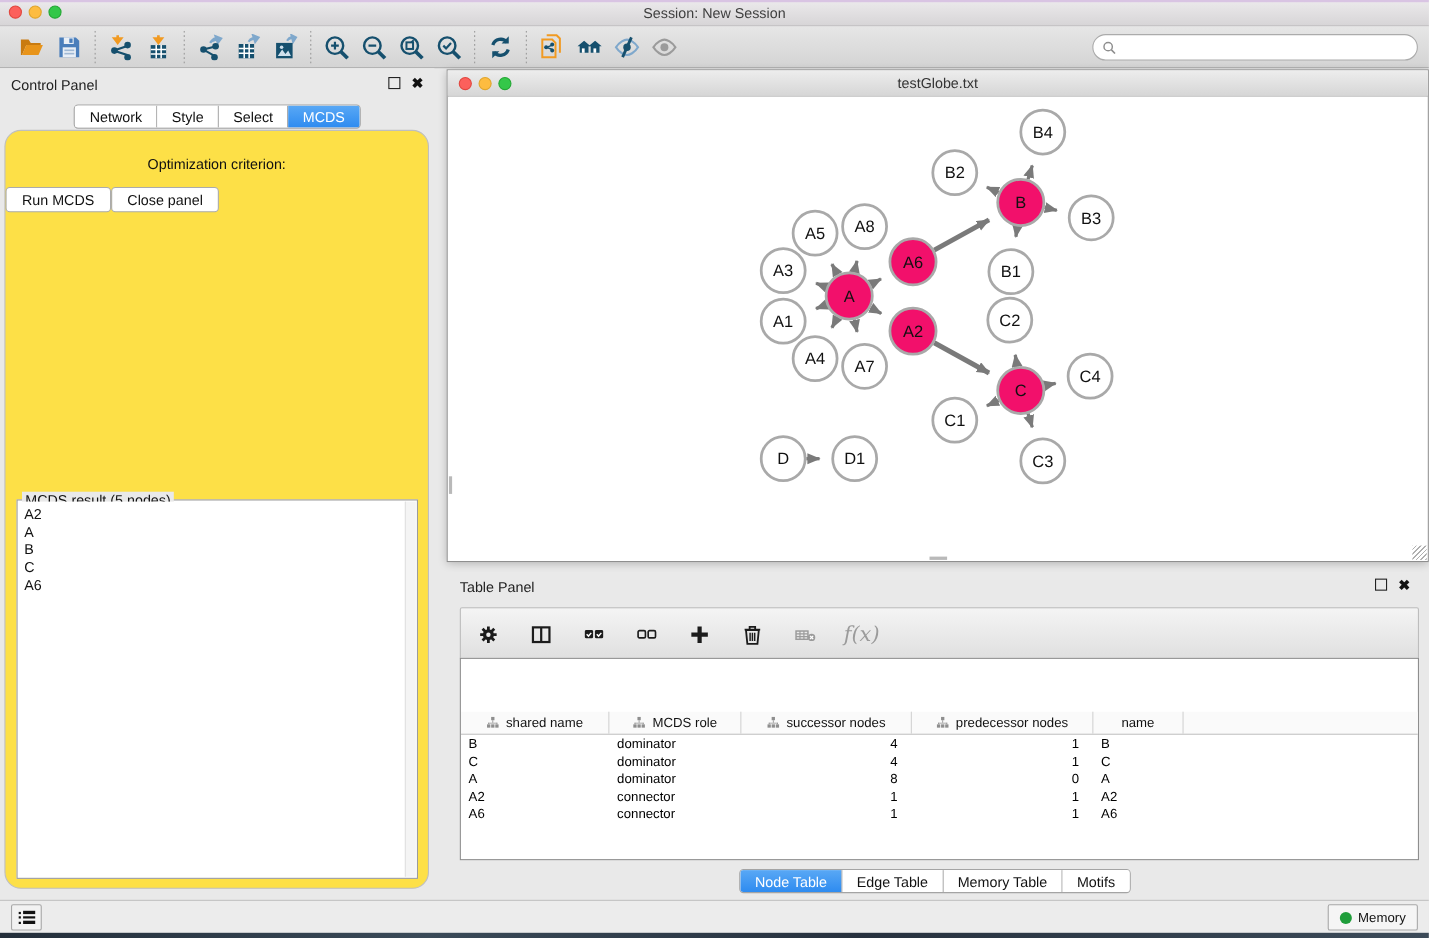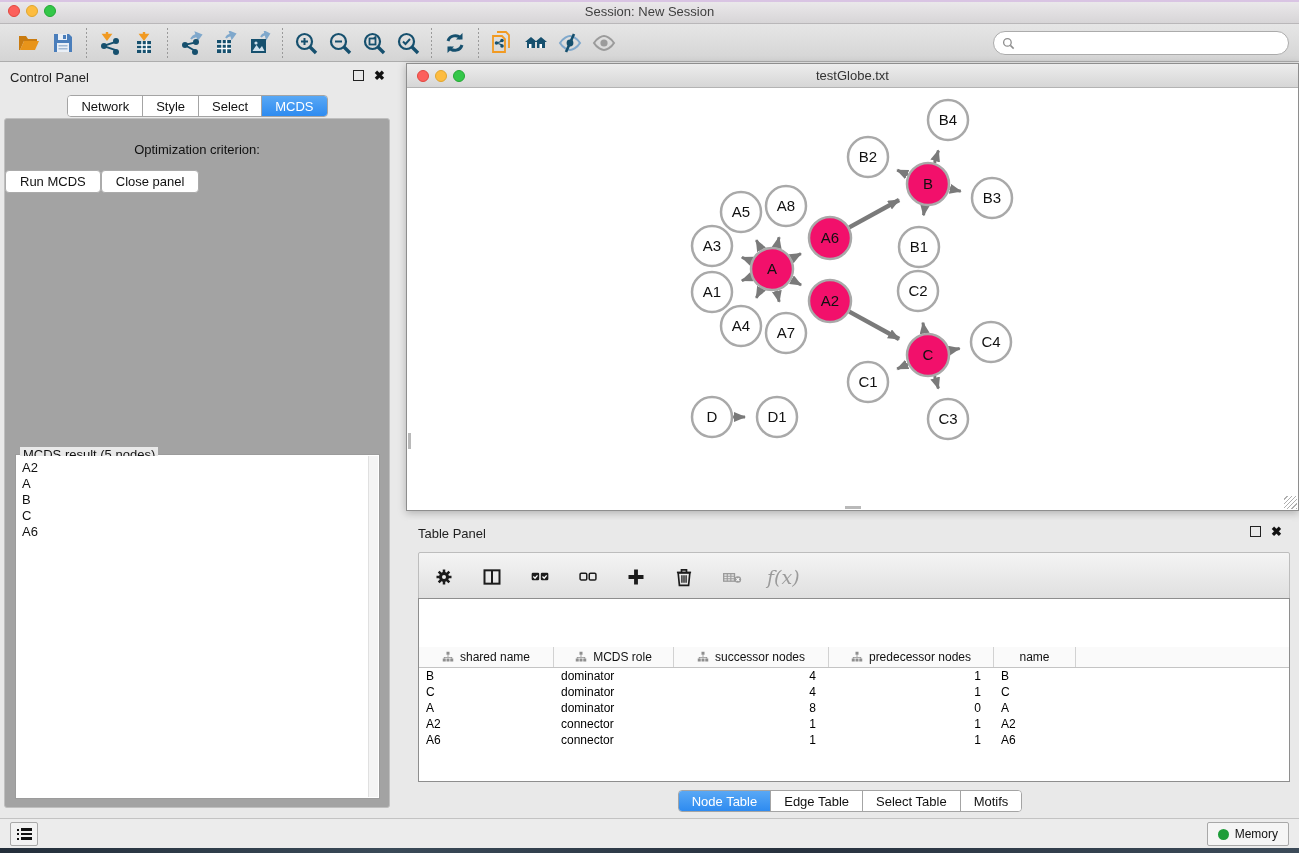--- a/index.html
+++ b/index.html
@@ -37,21 +37,21 @@
   .float-btn { width:11px; height:11px; border:1.5px solid #222; background:transparent; cursor:pointer; }
   .close-btn { font-size:13px; font-weight:bold; color:#111; cursor:pointer; line-height:11px; }
 
   .segtabs { display:flex; border:1px solid #A4A4A4; border-radius:4px; overflow:hidden; background:#fff; height:22px; }
   .segtab { padding:2px 13px; font-size:13px; line-height:17px; color:#111; background:#fff; border-right:1px solid #A4A4A4; cursor:pointer; }
   .segtab:last-child { border-right:none; }
   .segtab.active { background:linear-gradient(#59A8F5,#2E8BF0); color:#fff; }
   .cp-tabs { position:absolute; left:0; right:0; top:33px; display:flex; justify-content:center; }
 
   .cp-content { position:absolute; left:4px; right:5px; top:56px; bottom:10px;
-    border:1px solid #BFBFBF; border-radius:3px; background:#a3a3a3; }
+    border:1px solid #BFBFBF; border-radius:15px; background:#fde047; }
   .opt-label { text-align:center; margin-top:23px; font-size:13px; color:#111; }
   .dropdown { margin:10px auto 0 auto; width:314px; height:25px; background:#fff; border:1px solid #A9A9A9;
     border-radius:4px; display:flex; align-items:center; cursor:pointer; position:relative; }
   .dropdown-text { flex:1; padding-left:9px; font-size:13px; color:#111; white-space:nowrap; }
   .dd-stepper { width:19px; height:25px; margin-right:-1px; border-radius:0 4px 4px 0;
     background:linear-gradient(#6AB0F7,#2E8BF0); display:flex; flex-direction:column; align-items:center; justify-content:center; }
   .dd-stepper span { color:#fff; font-size:7px; line-height:6px; }
   .cp-buttons { display:flex; margin-top:13px; }
   .cp-btn { background:#fff; border:1px solid #ABABAB; border-radius:4px; padding:3px 14px; font-size:13px; color:#111; cursor:pointer; }
 
@@ -556,21 +556,21 @@
             <div class="dt-cell num" style="width: 165px;">1</div>
             <div class="dt-cell" style="width: 82px;">A6</div>
           </div>
         </div>
     </div>
 
     <div class="tp-tabs">
       <div class="segtabs" id="tp-tabbar">
           <div class="segtab active">Node Table</div>
           <div class="segtab">Edge Table</div>
-          <div class="segtab">Select Table</div>
+          <div class="segtab">Memory Table</div>
           <div class="segtab">Motifs</div>
         </div>
     </div>
   </div>
 
   <div class="statusbar">
     <div class="menu-btn">
       <span class="hamburger">
           <i>
             <b></b>

